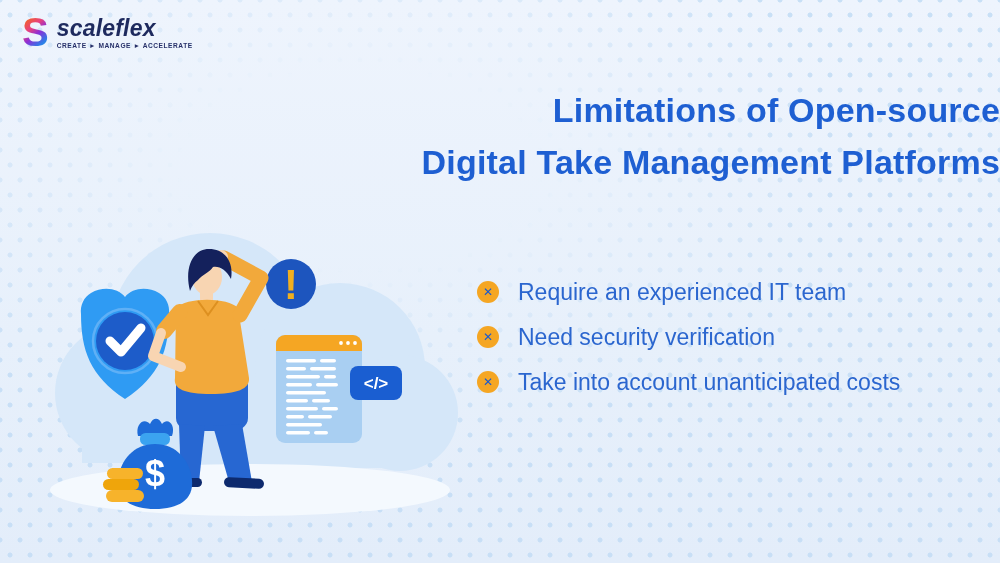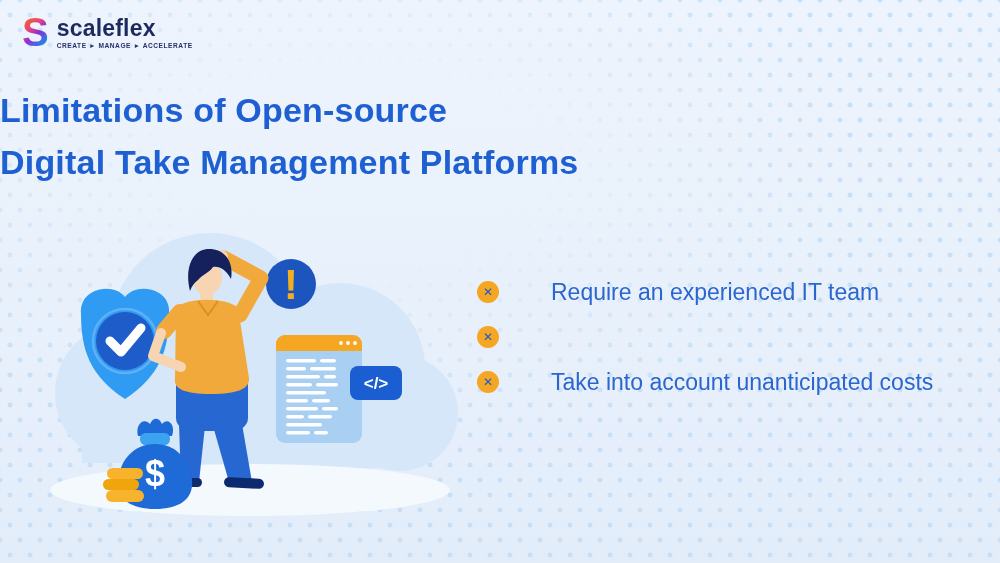--- a/index.html
+++ b/index.html
@@ -29,39 +29,39 @@
 
   
   .logo { position: absolute; left: 22px; top: 12px; display: flex; align-items: center; gap: 8px; }
   .logo-mark {
     font-size: 40px; font-weight: 800; line-height: 40px;
     background: linear-gradient(140deg, #F9B234 0%, #EF5A3C 22%, #E8417E 38%, #8D2FD6 55%, #2F7BE8 76%, #1FC2D7 100%);
     -webkit-background-clip: text; background-clip: text;
     -webkit-text-fill-color: transparent; color: transparent;
   }
   .logo-text { display: flex; flex-direction: column; }
-  .logo-wordmark { font-size: 23px; font-weight: 700; color: #1E2A5E; letter-spacing: .2px; line-height: 24px; }
+  .logo-wordmark { font-size: 23px; font-weight: 700; color: #1E2A5E; letter-spacing: .2px; line-height: 24px; font-style: italic; }
   .logo-tagline { font-size: 6.6px; font-weight: 700; color: #273069; letter-spacing: .55px; margin-top: 2px; }
 
   
   .title {
     position: absolute; left: 0; top: 84px; width: 100%;
-    text-align: left; font-weight: 700; font-size: 34px; line-height: 52px;
+    text-align: right; font-weight: 700; font-size: 34px; line-height: 52px;
     color: #1E5FD2; letter-spacing: .2px;
   }
 
   
   .bullets { position: absolute; left: 477px; top: 280px; list-style: none; }
   .bullet-row { display: flex; align-items: center; gap: 19px; height: 24px; margin-bottom: 21px; }
   .bullet-badge {
     width: 22px; height: 22px; border-radius: 50%; flex: 0 0 22px;
     background: #F5A623; display: flex; align-items: center; justify-content: center;
   }
   .bullet-badge span { font-size: 12px; font-weight: 700; color: #1A5ACF; line-height: 1; transform: translateY(-.5px); }
-  .bullet-text { font-size: 23px; color: #2B66CF; white-space: nowrap; margin-left: 33px; }
+  .bullet-text { font-size: 23px; color: #2B66CF; white-space: nowrap; }
 
   
   .illustration { position: absolute; left: 40px; top: 228px; width: 430px; height: 292px; }
   .illustration svg { display: block; width: 430px; height: 292px; }
 </style>
 </head>
 <body>
 
 <div class="canvas">
   <div class="dots-layer"></div>
@@ -83,20 +83,21 @@
     <li class="bullet-row">
       <div class="bullet-badge">
           <span>✕</span>
         </div>
       <div class="bullet-text">Require an experienced IT team</div>
     </li>
     <li class="bullet-row">
       <div class="bullet-badge">
           <span>✕</span>
         </div>
+      <div class="bullet-text">Need security verification</div>
     </li>
     <li class="bullet-row">
       <div class="bullet-badge">
           <span>✕</span>
         </div>
       <div class="bullet-text">Take into account unanticipated costs</div>
     </li>
   </ul>
 
   <div class="illustration">

